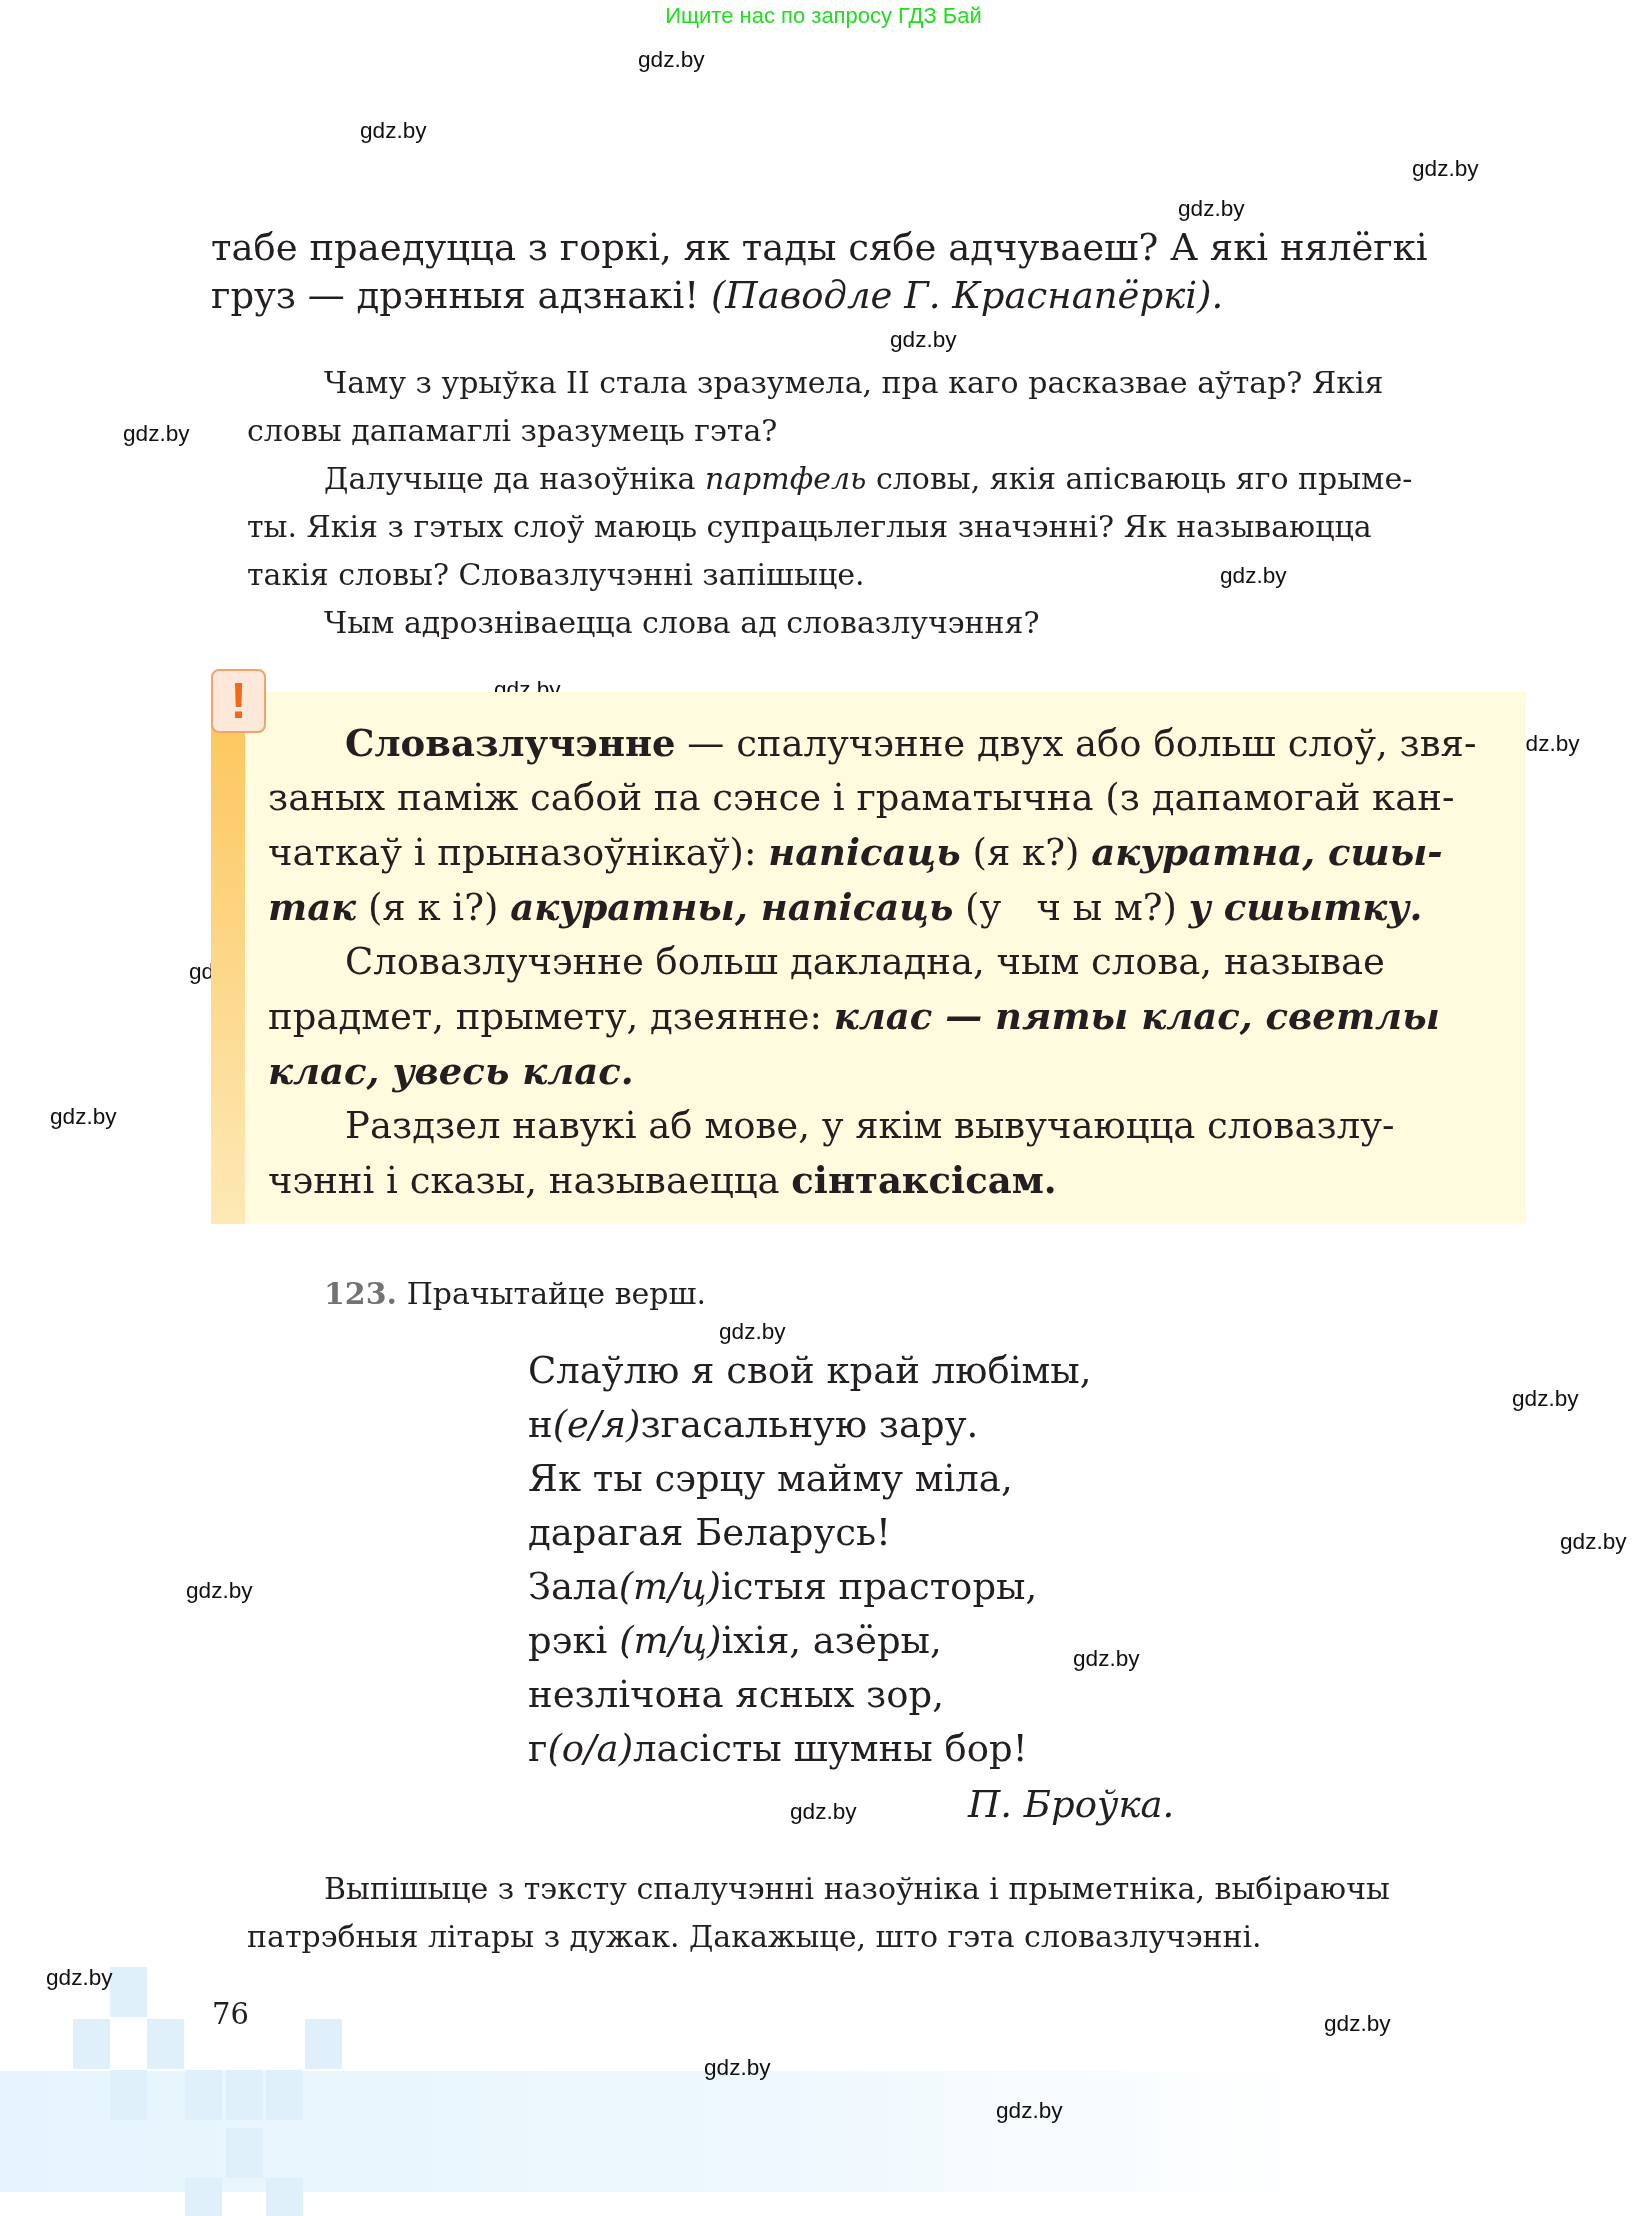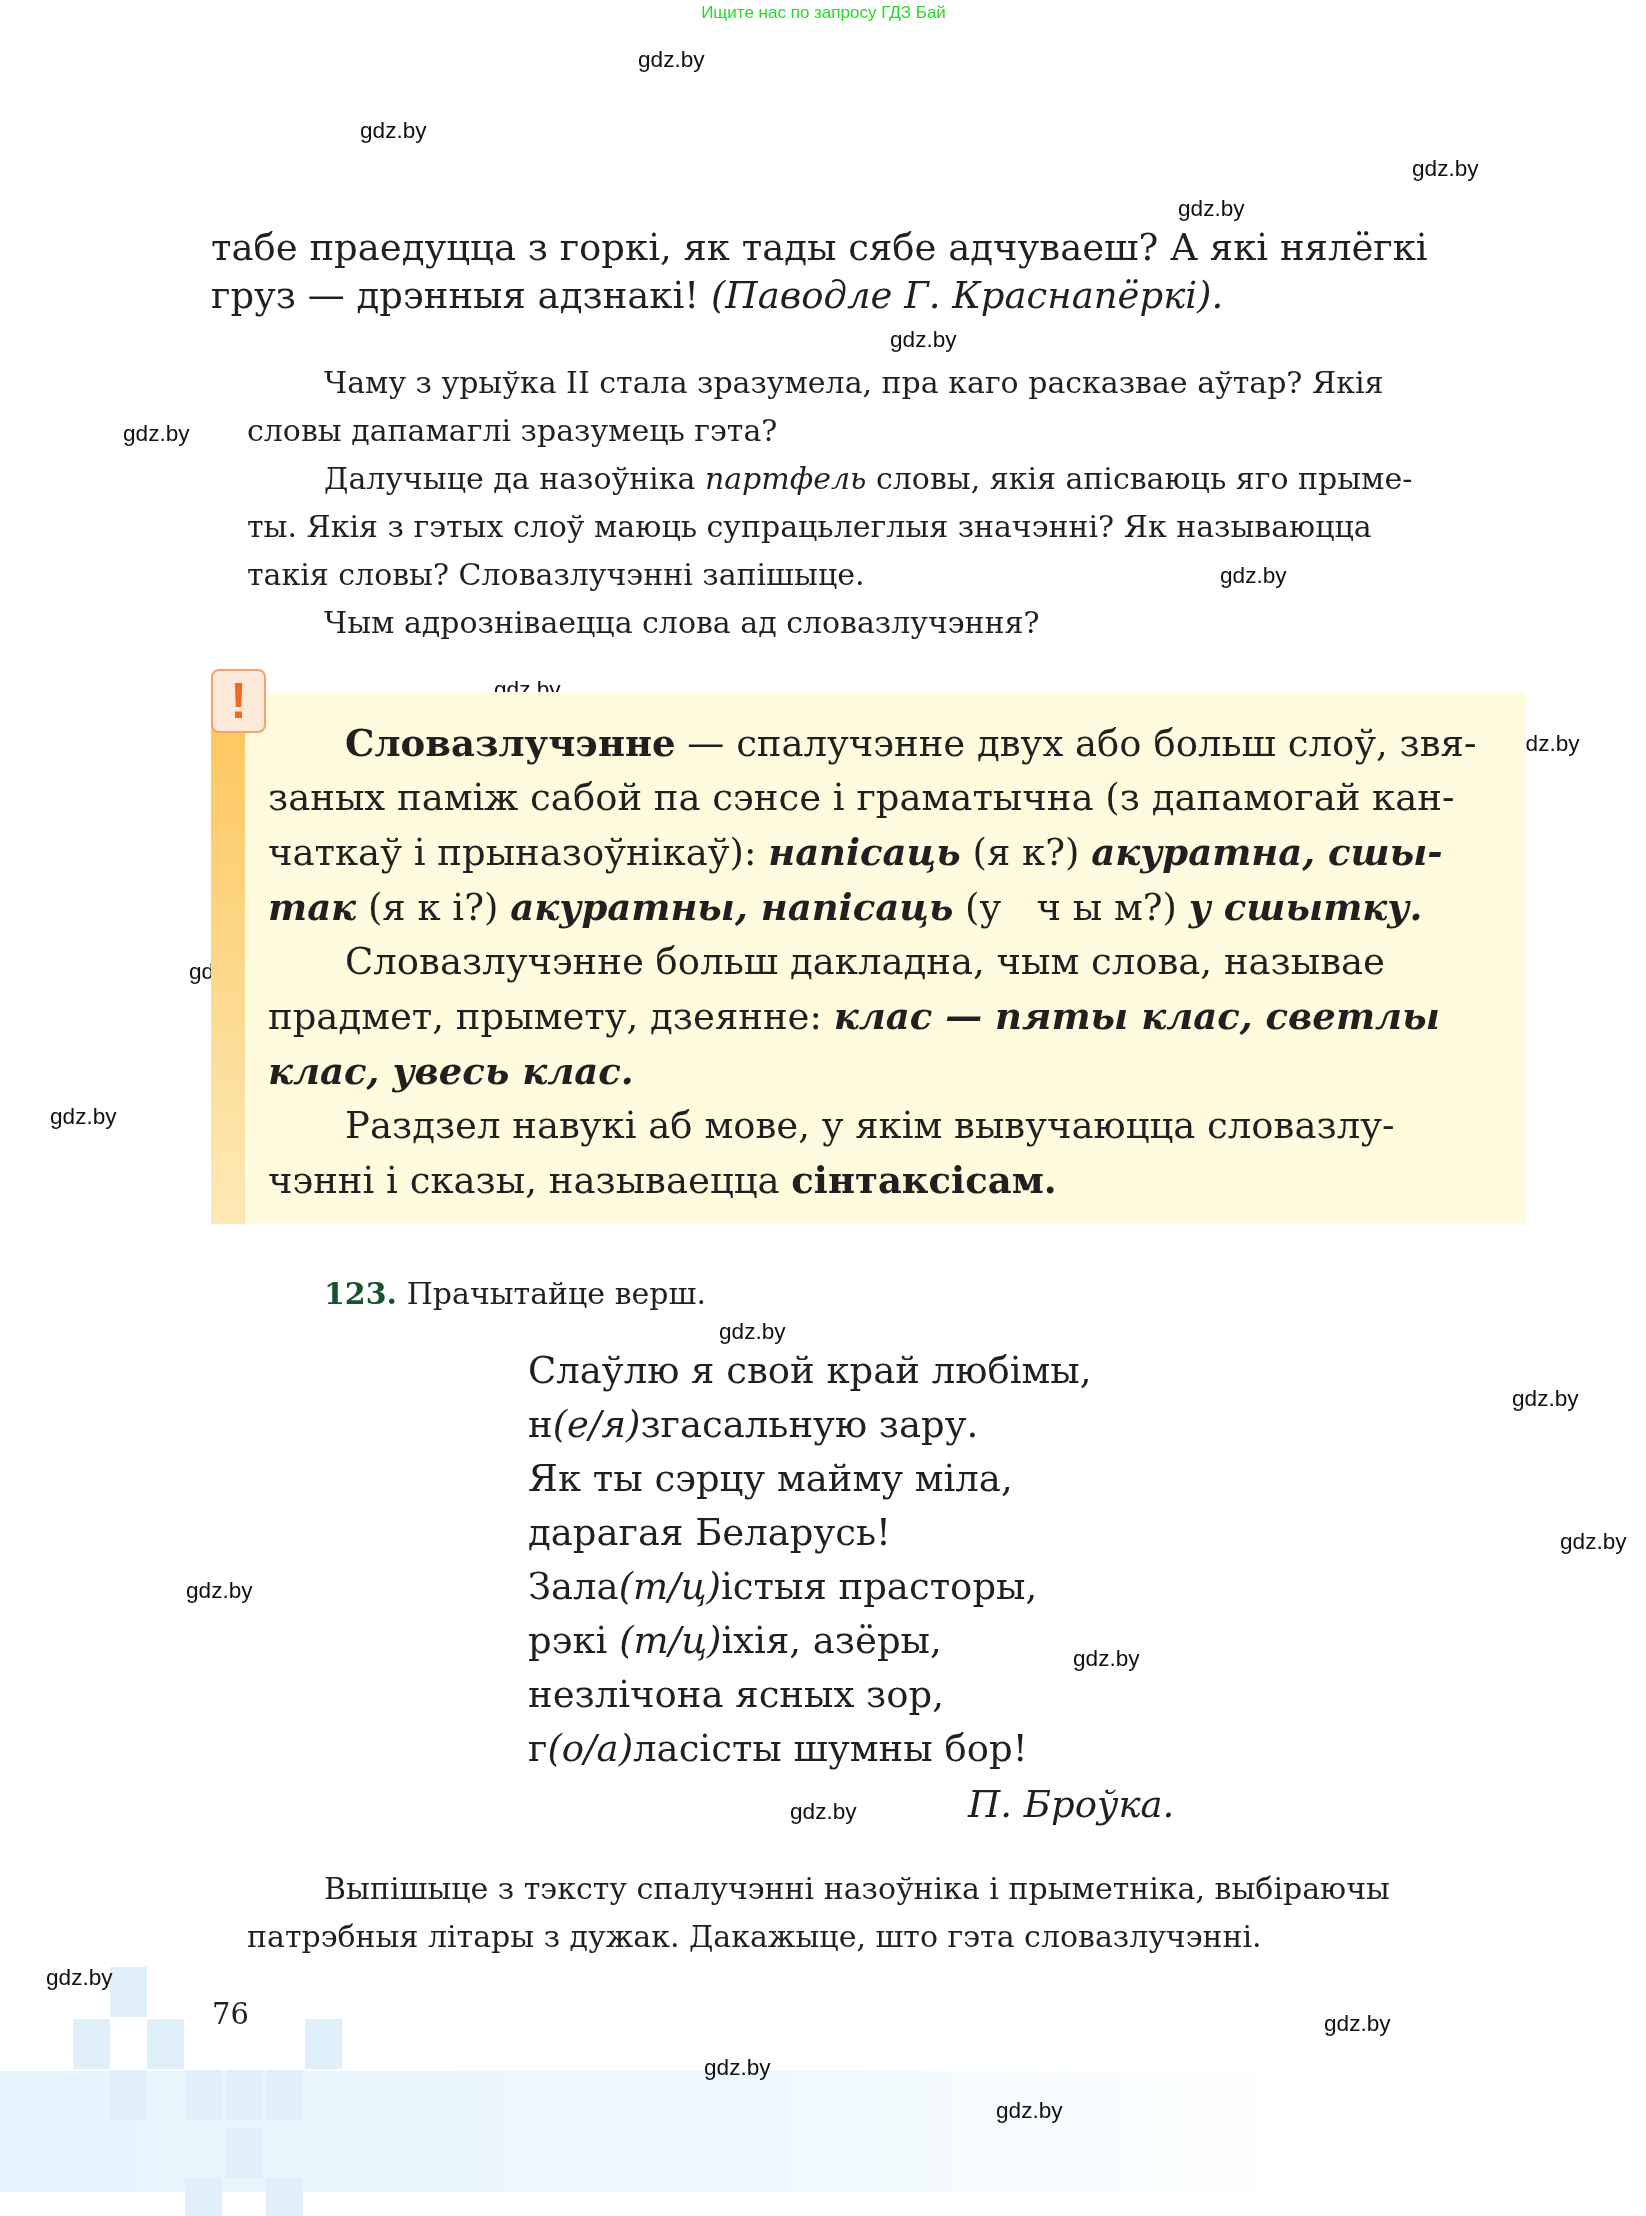--- a/index.html
+++ b/index.html
@@ -1,36 +1,36 @@
 <!DOCTYPE html>
 <html style="font-size:13px"><head>
 <meta charset="utf-8">
 <style>
   html, body { margin:0; padding:0; }
   body { width:1647px; height:2216px; position:relative; background:#ffffff; overflow:hidden;
          font-family:"DejaVu Serif","Liberation Serif",serif; color:#231f20; }
   .abs { position:absolute; }
   .banner { left:0; width:1647px; top:3.2px; text-align:center; color:#22dd22;
-            font-family:"Liberation Sans",sans-serif; font-size:17px; }
+            font-family:"Liberation Sans",sans-serif; font-size:22px; }
   .wm { font-family:"Liberation Sans",sans-serif; font-size:22.6px; color:#111; white-space:nowrap; }
   .para { font-size:37px; line-height:48px; white-space:nowrap; }
   .p2 { font-size:30px; line-height:48px; white-space:nowrap;margin-left:36px; }
   .ind { padding-left:77px; }
   .rule-box { left:211px; top:692px; width:1315px; height:532px; background:#fffbde; }
   .rule-strip { left:211px; top:692px; width:34px; height:532px;
                 background:linear-gradient(#fcc55a,#fde9b6); }
   .excl { left:211px; top:669px; width:55px; height:64px; border-radius:8px;
           background:#fde8d9; border:2.4px solid #f3a36b; box-sizing:border-box;
           color:#ef6a1f; font-family:"Liberation Sans",sans-serif; font-weight:bold;
           font-size:50px; text-align:center; line-height:61px; }
   .rule-text { left:268px; top:716px; font-size:37px; line-height:54px; white-space:nowrap; }
   .bi { font-weight:bold; font-style:italic; }
   .b { font-weight:bold; }
   .i { font-style:italic; }
-  .ex-num { color:#14532d; font-weight:bold; }
+  .ex-num { color:#737373; font-weight:bold; }
   .poem { left:528px; top:1344px; font-size:37px; line-height:54px; white-space:nowrap; }
   .author { left:968px; top:1783px; font-size:37px; font-style:italic; }
   .page-num { left:212px; top:1997px; font-size:29px; }
   .footer-bg { left:0; top:2071px; width:1647px; height:121px;
                background:linear-gradient(90deg,#e5f4fd 0%,#eef8fe 45%,#ffffff 80%); }
   .sq { position:absolute; background:#dff0fb; width:37px; height:50px; }
   .footer-link { left:0; width:1647px; top:2186px; text-align:center; color:#1f3fd6;
                  font-family:"Liberation Sans",sans-serif; font-size:22px;margin-top:32px; }
 </style>
 </head>

